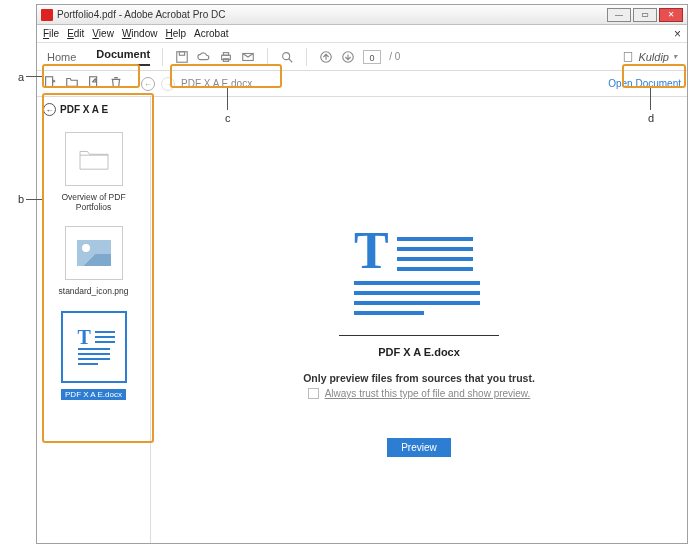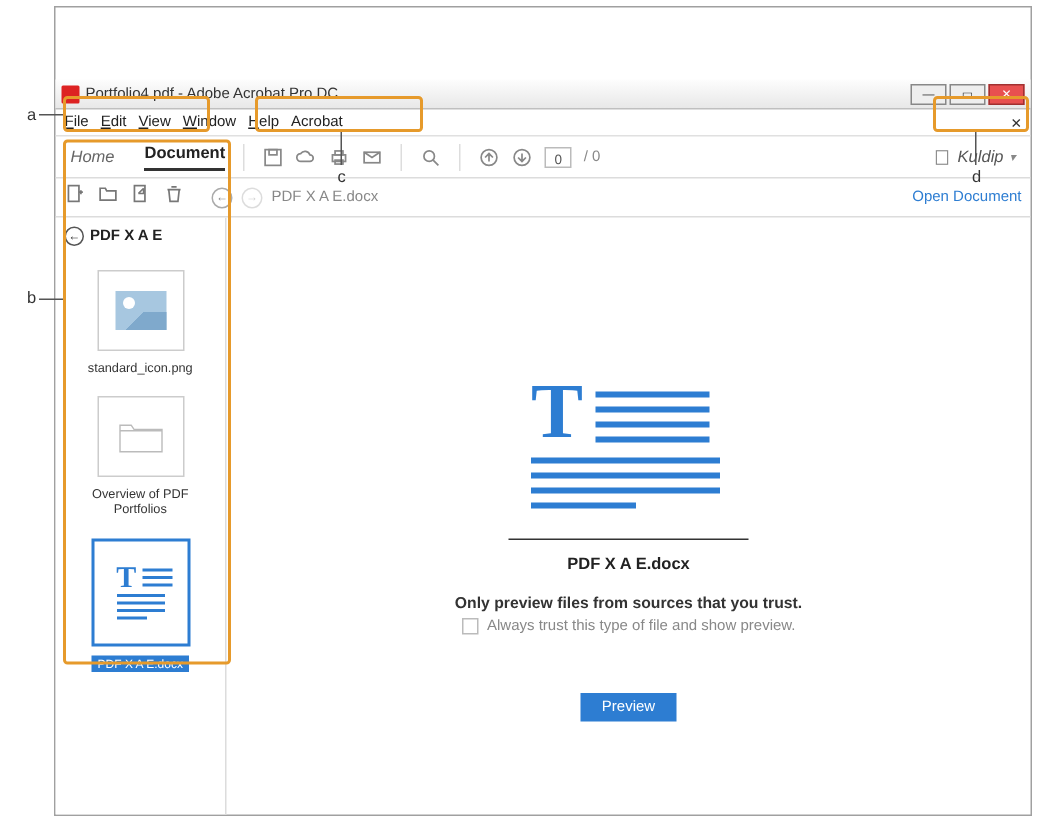--- a/index.html
+++ b/index.html
@@ -1,27 +1,27 @@
 <!DOCTYPE html>
 <html><head>
 <meta charset="utf-8">
 <style>
   * { box-sizing: border-box; margin: 0; padding: 0; font-family: "Segoe UI", Arial, sans-serif; }
   body { background: #fff; width: 700px; height: 554px; overflow: hidden; position: relative; }
   .app-window { position: absolute; left: 36px; top: 4px; width: 652px; height: 540px; border: 1px solid #a0a0a0; background: #fff; display: flex; flex-direction: column; }
-  .titlebar { height: 20px; background: linear-gradient(#fdfdfd,#e8e8e8); border-bottom: 1px solid #bfbfbf; display: flex; align-items: center; padding: 0 4px; font-size: 10px; color: #333; margin-top: 48px; }
+  .titlebar { height: 20px; background: linear-gradient(#fdfdfd,#e8e8e8); border-bottom: 1px solid #bfbfbf; display: flex; align-items: center; padding: 0 4px; font-size: 10px; color: #333; }
   .titlebar .pdf-icon { width: 12px; height: 12px; background: #d22; margin-right: 4px; display: inline-block; border-radius: 1px; }
   .win-controls { margin-left: auto; display: flex; }
   .win-btn { width: 24px; height: 14px; border: 1px solid #888; margin-left: 2px; display: flex; align-items: center; justify-content: center; font-size: 8px; background: #eee; }
   .win-btn.close { background: #e85050; color: #fff; border-color: #a03030; }
   .menubar { height: 18px; display: flex; align-items: center; padding: 0 6px; font-size: 10px; color: #222; gap: 8px; border-bottom: 1px solid #e0e0e0; }
   .menubar span u { text-decoration: underline; }
   .menubar .x-close { margin-left: auto; font-size: 12px; color: #333; }
   .toolbar { height: 28px; display: flex; align-items: center; padding: 0 10px; font-size: 11px; border-bottom: 1px solid #dcdcdc; gap: 8px; }
-  .toolbar .nav-home { color: #666; font-style: italic; }
+  .toolbar .nav-home { color: #666; }
   .toolbar .nav-doc { color: #222; font-weight: 600; border-bottom: 2px solid #333; padding-bottom: 4px; margin-left: 12px; }
   .toolbar .sep { width: 1px; height: 18px; background: #ddd; margin: 0 4px; }
   .toolbar .tb-icon { width: 14px; height: 14px; display: flex; align-items: center; justify-content: center; color: #777; }
   .toolbar .tb-icon svg { width: 14px; height: 14px; stroke: #888; fill: none; stroke-width: 1.3; }
   .toolbar .page-box { border: 1px solid #bbb; width: 18px; height: 14px; font-size: 9px; text-align: center; line-height: 14px; color: #555; }
   .toolbar .page-total { font-size: 10px; color: #888; }
   .toolbar .account { margin-left: auto; display: flex; align-items: center; gap: 4px; font-size: 11px; color: #555; font-style: italic; }
   .toolbar .account .drop { font-size: 8px; color: #888; }
   .secondary-bar { height: 26px; display: flex; align-items: center; padding: 0 6px; border-bottom: 1px solid #dcdcdc; position: relative; }
   .sb-left { display: flex; gap: 8px; align-items: center; }
@@ -72,21 +72,21 @@
   .big-docx .t-row { display:flex; align-items:flex-start; gap:8px; }
   .big-docx .bigT { color:#2d7dd2; font-family: Georgia, serif; font-size: 52px; font-weight: 600; line-height: 0.7; }
   .big-docx .line-stack { display:flex; flex-direction:column; gap:6px; padding-top: 4px; }
   .big-docx .line-stack .ln { height: 4px; background: #2d7dd2; width: 76px; }
   .big-docx .bottom-lines { display:flex; flex-direction:column; gap:6px; margin-top: 10px; }
   .big-docx .bottom-lines .ln { height: 4px; background: #2d7dd2; width: 126px; }
   .big-docx .bottom-lines .ln.half { width: 70px; }
   .divider { width: 160px; height: 1px; background: #333; margin: 20px 0 10px; }
   .filename { font-size: 11px; font-weight: 600; color: #222; margin-bottom: 14px; }
   .trust { font-size: 10.5px; font-weight: 600; color: #333; }
-  .always-row { display:flex; align-items:center; gap:6px; font-size: 10px; color: #888; margin: 4px 0 10px; }
+  .always-row { display:flex; align-items:center; gap:6px; font-size: 10px; color: #888; margin: 4px 0 10px; text-decoration: underline; }
   .always-row .chk { width: 11px; height: 11px; border: 1px solid #bbb; }
   .preview-btn { background: #2d7dd2; color: #fff; font-size: 10px; padding: 4px 14px; border: none; margin-top: 29px; }
 </style>
 </head>
 <body>
 
 <div class="app-window">
 
   <div class="titlebar">
     <span class="pdf-icon"></span>
@@ -193,32 +193,32 @@
   </div>
 
   <div class="content">
     <div class="sidebar">
       <div class="side-head">
         <span class="back-circ">←</span>
         <span>PDF X A E</span>
       </div>
       <div class="thumb">
         <div class="frame">
-            <span class="picture-glyph"></span>
-          </div>
-        <span class="cap">standard_icon.png</span>
-      </div>
-      <div class="thumb">
-        <div class="frame">
             <span class="folder-glyph"><svg viewBox="0 0 36 30">
                 <path d="M3 8h8l2 3h20v16H3z"></path>
                 <path d="M3 12h30"></path>
               </svg></span>
           </div>
         <span class="cap">Overview of PDF Portfolios</span>
+      </div>
+      <div class="thumb">
+        <div class="frame">
+            <span class="picture-glyph"></span>
+          </div>
+        <span class="cap">standard_icon.png</span>
       </div>
       <div class="thumb sel">
         <div class="frame">
           <div class="docx-glyph">
             <div class="t-row">
                 <span class="bigT">T</span>
                 <div style="display:flex;flex-direction:column;gap:3px;">
                   <div class="line short"></div>
                   <div class="line short"></div>
                   <div class="line short"></div>

